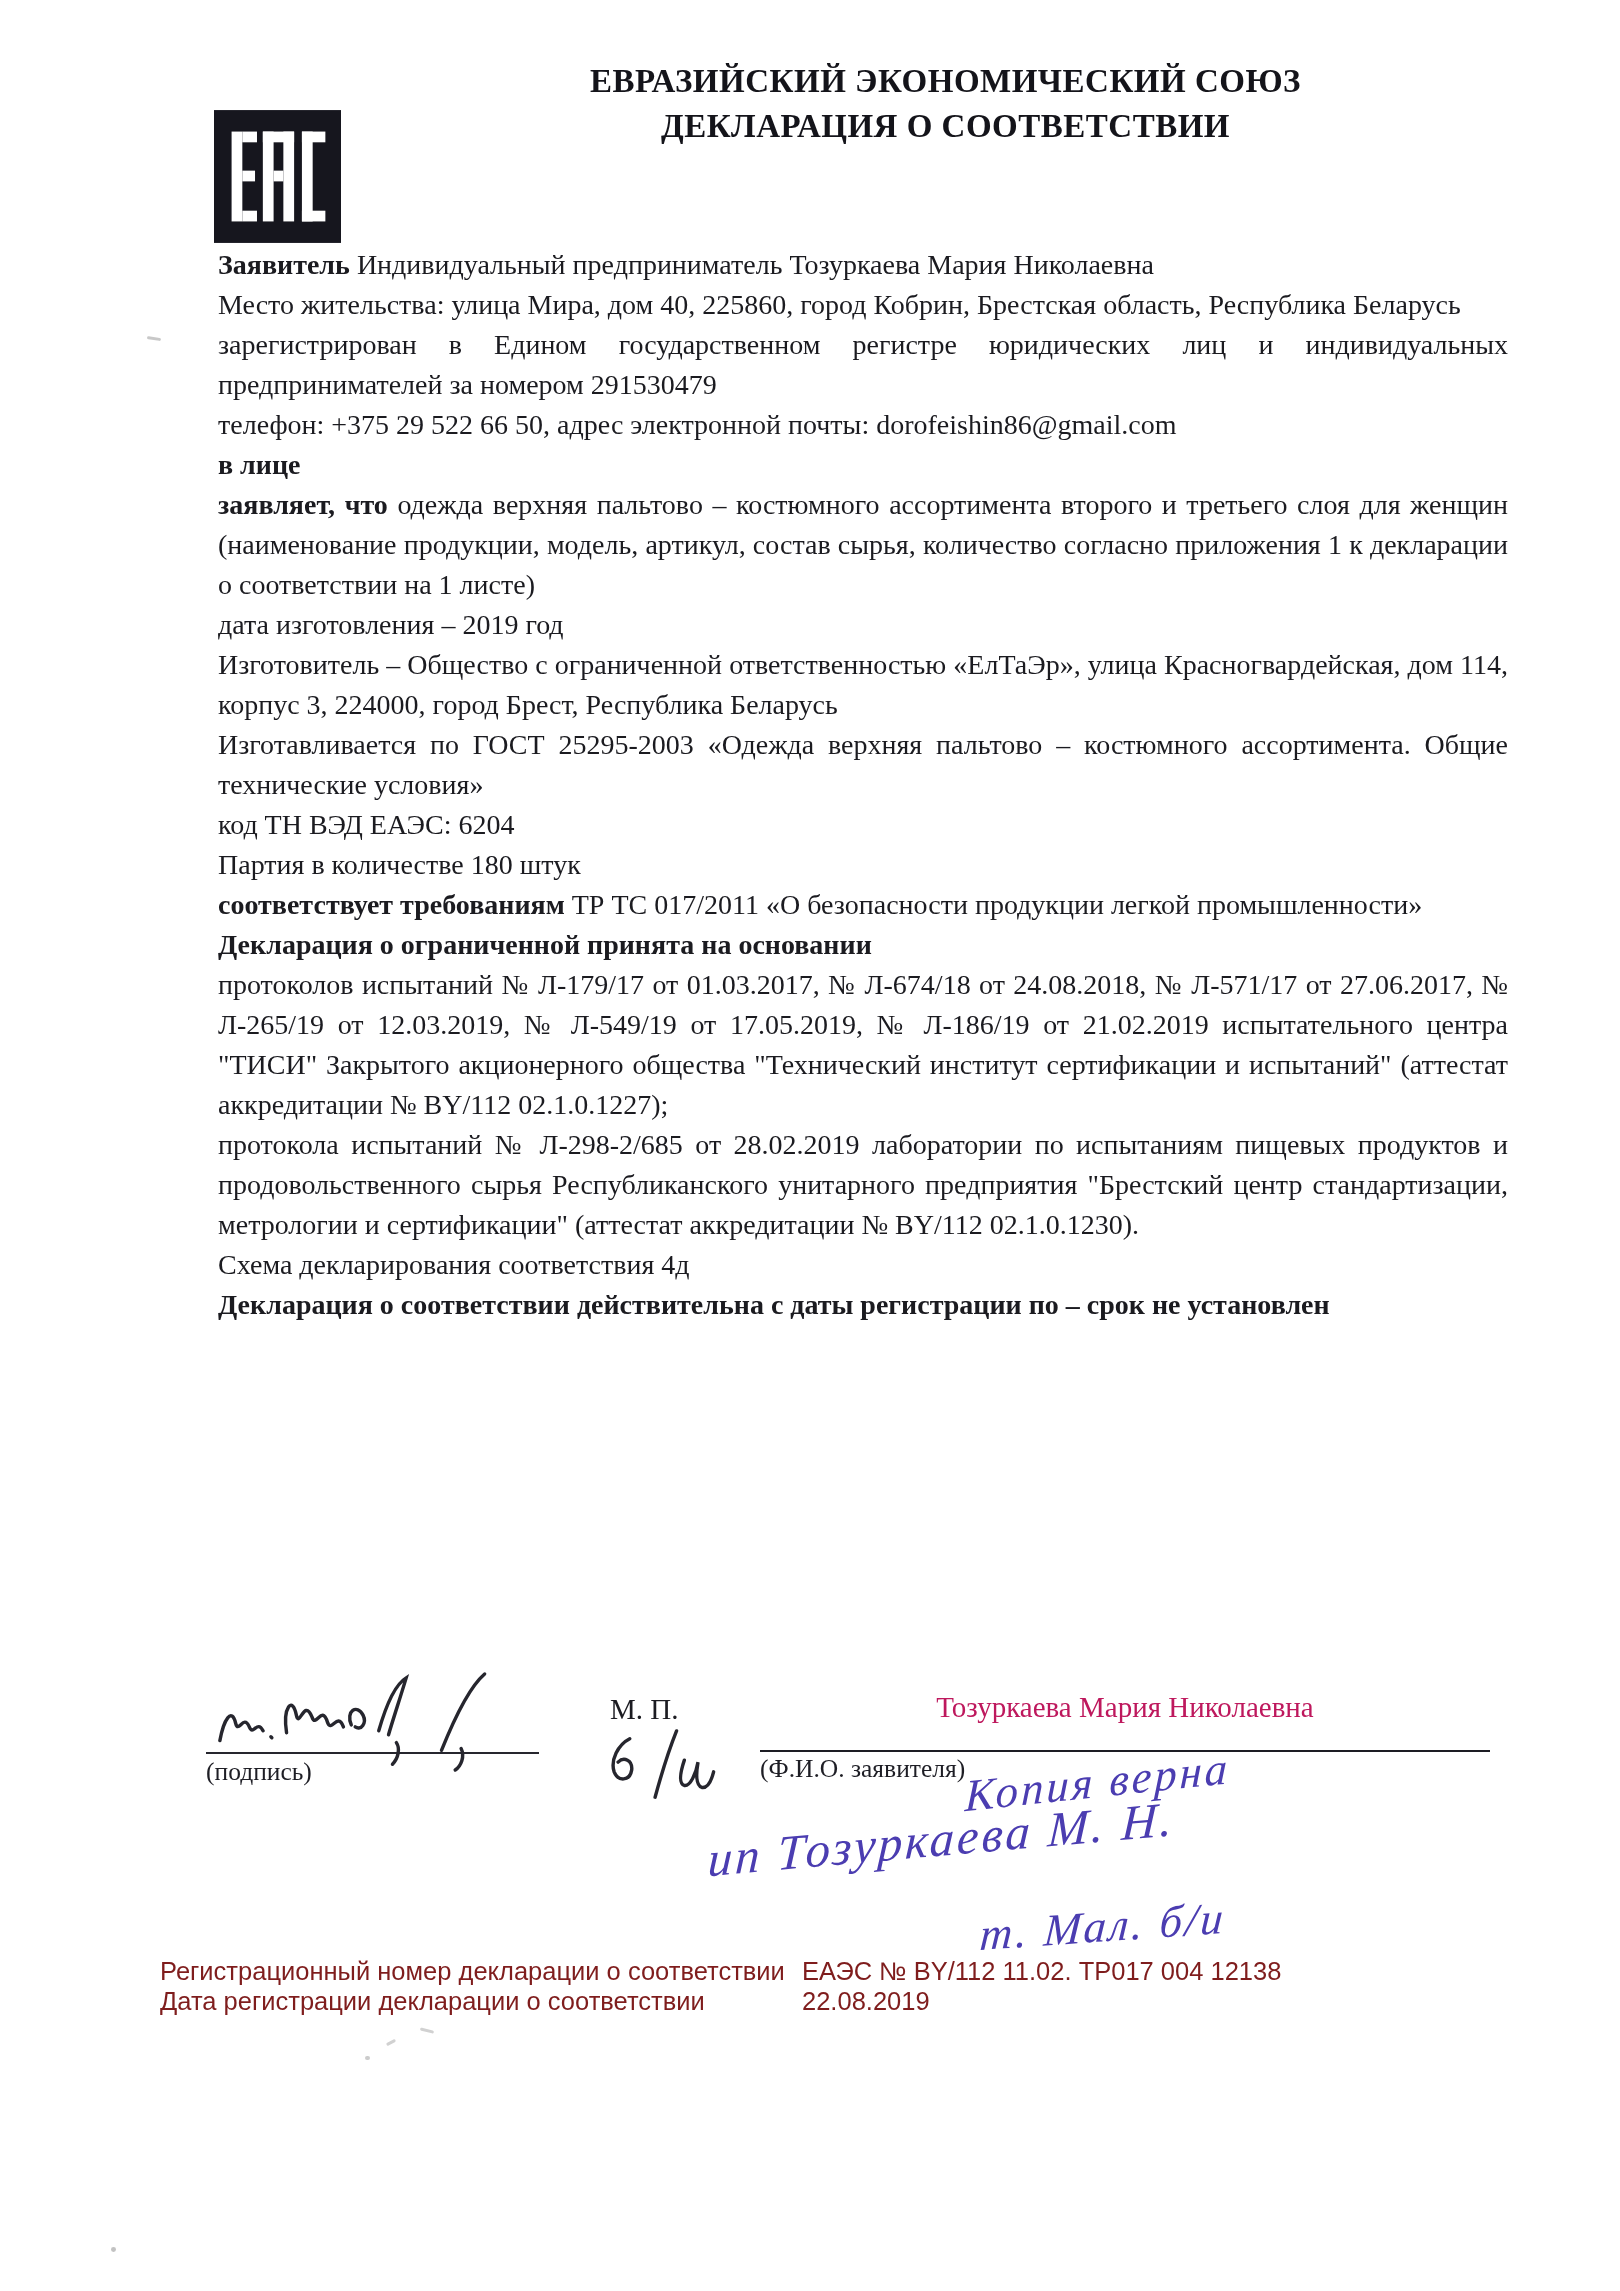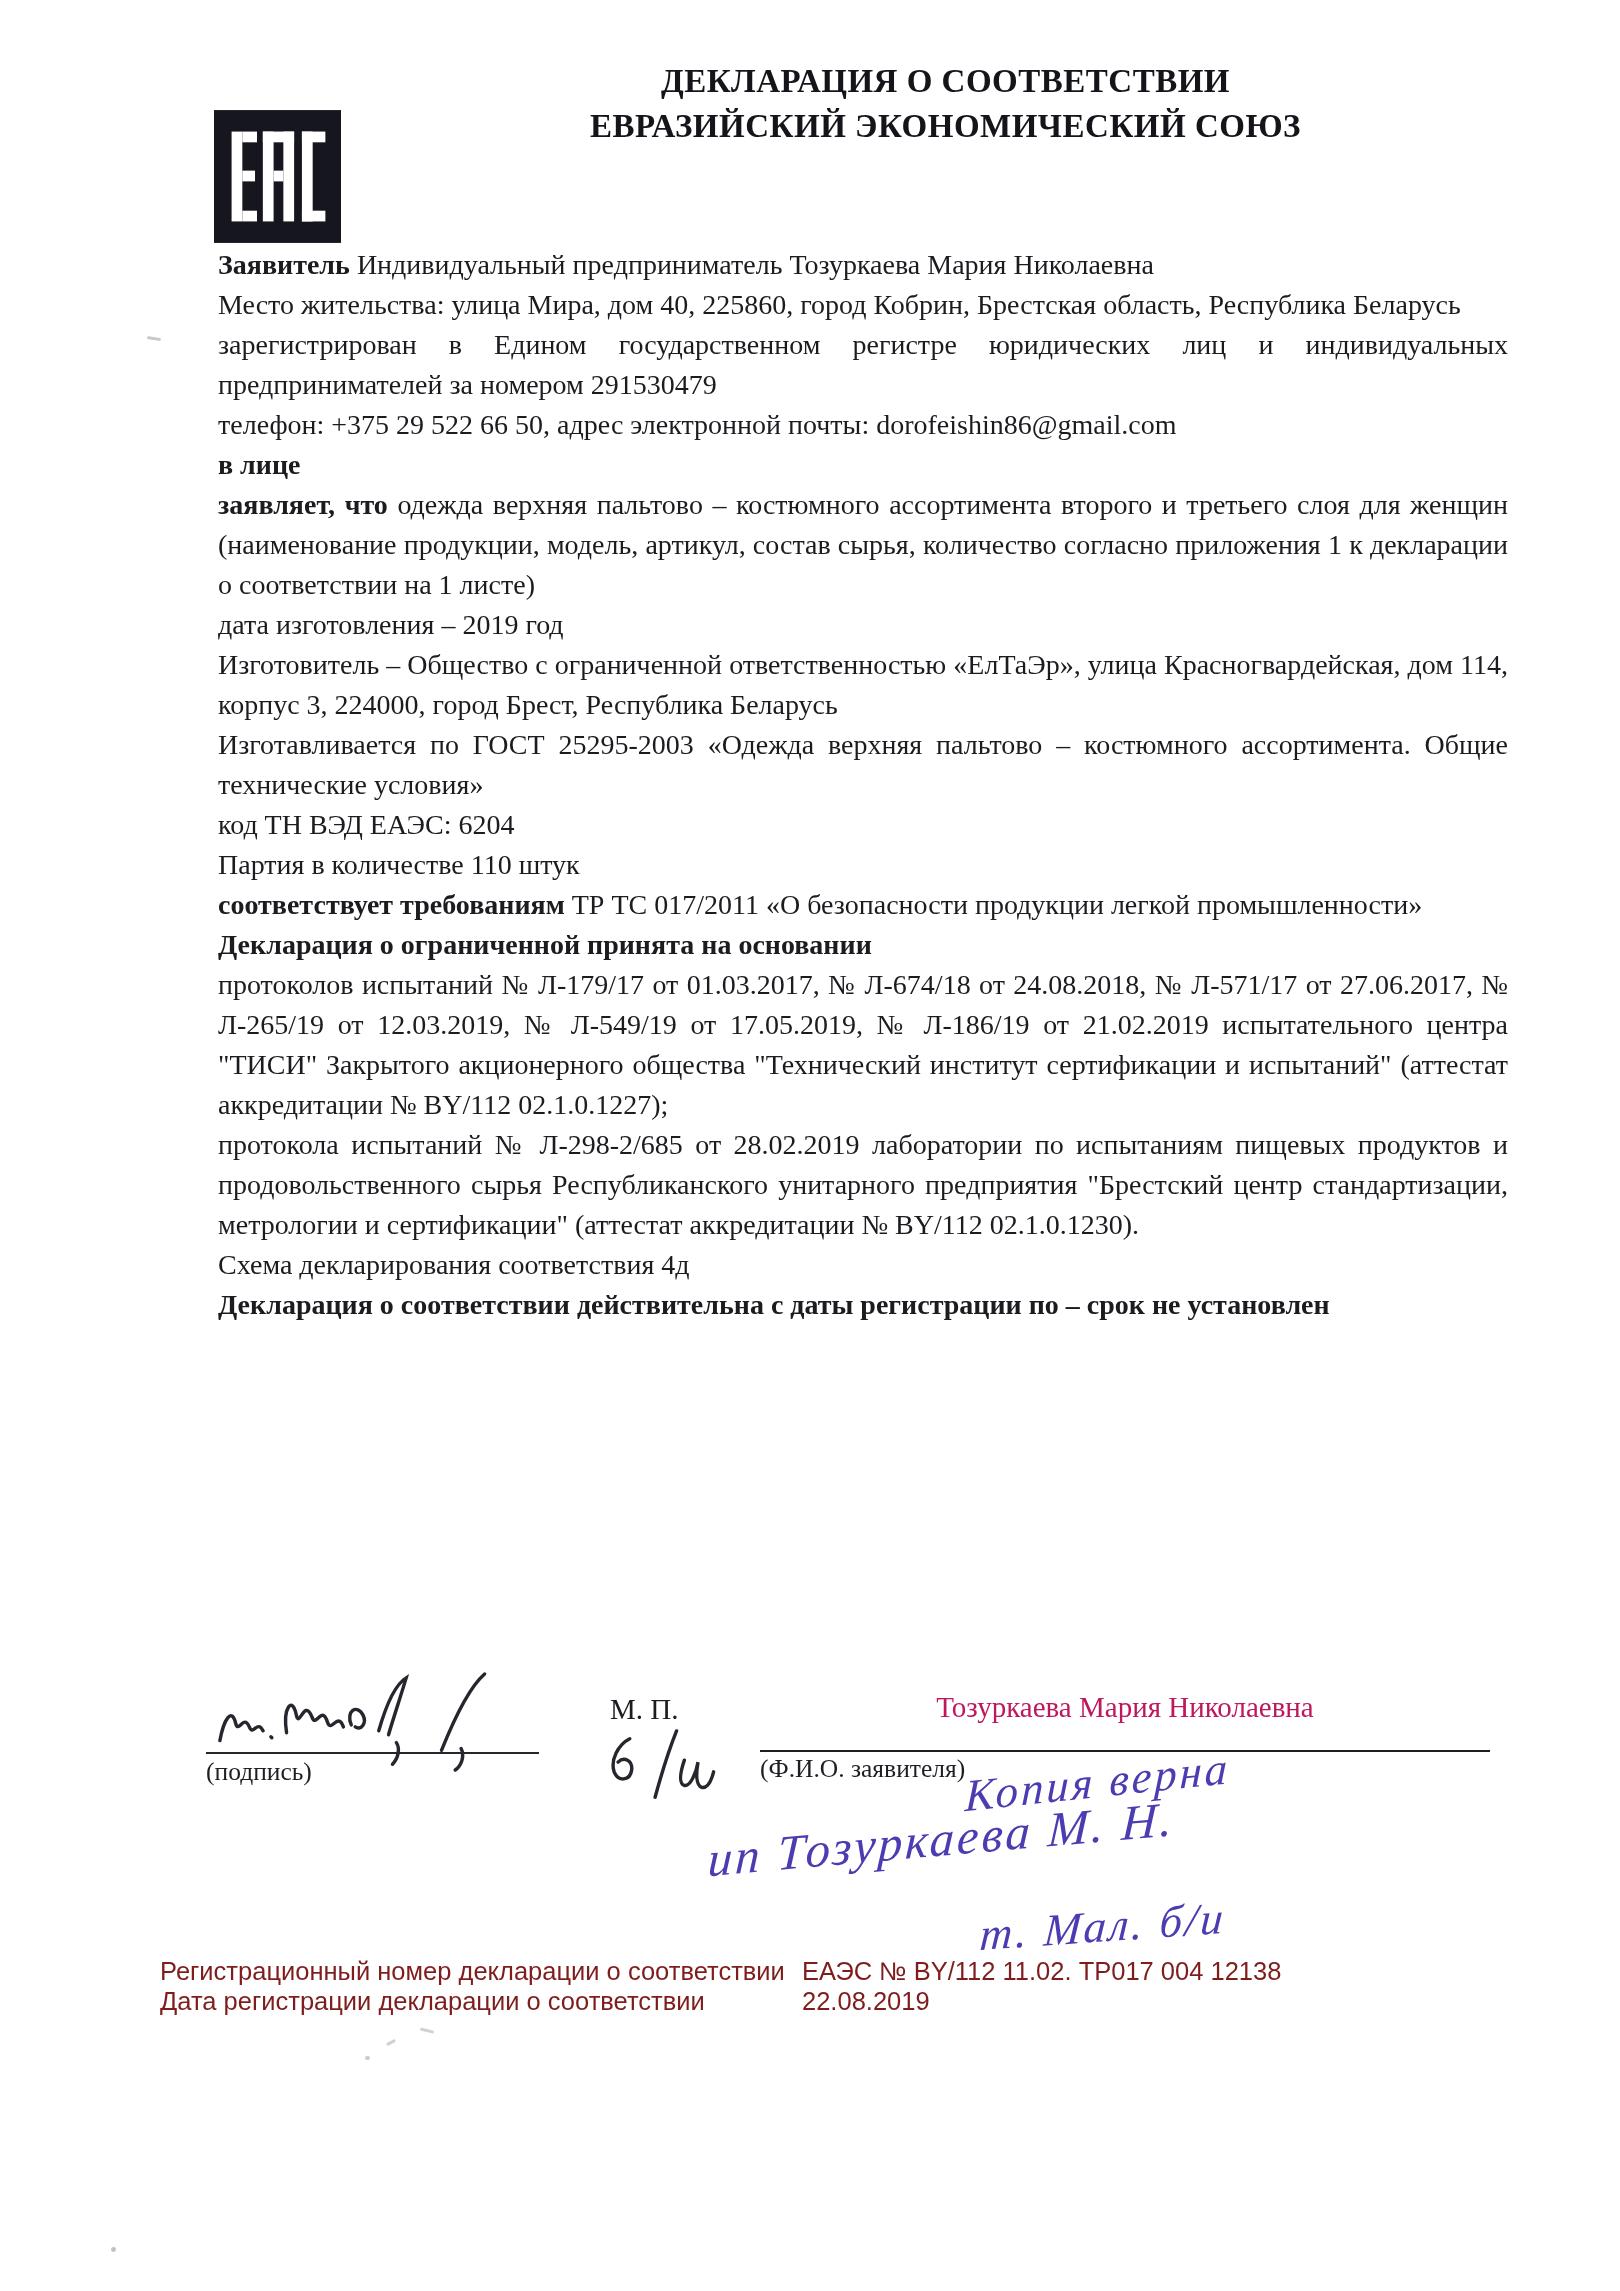--- a/index.html
+++ b/index.html
@@ -92,36 +92,36 @@
     <rect x="71" y="22" width="11" height="92" fill="#ffffff"></rect>
     <rect x="50" y="22" width="32" height="11" fill="#ffffff"></rect>
     <rect x="61" y="62" width="10" height="11" fill="#ffffff"></rect>
 
     <rect x="90" y="22" width="11" height="92" fill="#ffffff"></rect>
     <rect x="90" y="22" width="24" height="11" fill="#ffffff"></rect>
     <rect x="90" y="103" width="24" height="11" fill="#ffffff"></rect>
   </svg>
 
   <div class="doc-title">
+    <div>ЕВРАЗИЙСКИЙ ЭКОНОМИЧЕСКИЙ СОЮЗ</div>
     <div>ДЕКЛАРАЦИЯ О СООТВЕТСТВИИ</div>
-    <div>ЕВРАЗИЙСКИЙ ЭКОНОМИЧЕСКИЙ СОЮЗ</div>
   </div>
 
   <div class="body-text">
     <p><b>Заявитель</b><span> Индивидуальный предприниматель Тозуркаева Мария Николаевна</span></p>
     <p><b></b><span>Место жительства: улица Мира, дом 40, 225860, город Кобрин, Брестская область, Республика Беларусь</span></p>
     <p><b></b><span>зарегистрирован в Едином государственном регистре юридических лиц и индивидуальных предпринимателей за номером 291530479</span></p>
     <p><b></b><span>телефон: +375 29 522 66 50, адрес электронной почты: dorofeishin86@gmail.com</span></p>
     <p><b>в лице</b><span></span></p>
     <p><b>заявляет, что</b><span> одежда верхняя пальтово – костюмного ассортимента второго и третьего слоя для женщин (наименование продукции, модель, артикул, состав сырья, количество согласно приложения 1 к декларации о соответствии на 1 листе)</span></p>
     <p><b></b><span>дата изготовления – 2019 год</span></p>
     <p><b></b><span>Изготовитель – Общество с ограниченной ответственностью «ЕлТаЭр», улица Красногвардейская, дом 114, корпус 3, 224000, город Брест, Республика Беларусь</span></p>
     <p><b></b><span>Изготавливается по ГОСТ 25295-2003 «Одежда верхняя пальтово – костюмного ассортимента. Общие технические условия»</span></p>
     <p><b></b><span>код ТН ВЭД ЕАЭС: 6204</span></p>
-    <p><b></b><span>Партия в количестве 110 штук</span></p>
+    <p><b></b><span>Партия в количестве 180 штук</span></p>
     <p><b>соответствует требованиям</b><span> ТР ТС 017/2011 «О безопасности продукции легкой промышленности»</span></p>
     <p><b>Декларация о ограниченной принята на основании</b><span></span></p>
     <p><b></b><span>протоколов испытаний № Л-179/17 от 01.03.2017, № Л-674/18 от 24.08.2018, № Л-571/17 от 27.06.2017, № Л-265/19 от 12.03.2019, № Л-549/19 от 17.05.2019, № Л-186/19 от 21.02.2019 испытательного центра "ТИСИ" Закрытого акционерного общества "Технический институт сертификации и испытаний" (аттестат аккредитации № BY/112 02.1.0.1227);</span></p>
     <p><b></b><span>протокола испытаний № Л-298-2/685 от 28.02.2019 лаборатории по испытаниям пищевых продуктов и продовольственного сырья Республиканского унитарного предприятия "Брестский центр стандартизации, метрологии и сертификации" (аттестат аккредитации № BY/112 02.1.0.1230).</span></p>
     <p><b></b><span>Схема декларирования соответствия 4д</span></p>
     <p><b>Декларация о соответствии действительна с даты регистрации по – срок не установлен</b><span></span></p>
   </div>
 
   <svg class="hand-svg sign-ink" width="353" height="108" viewBox="0 0 360 110" xmlns="http://www.w3.org/2000/svg">
     <g fill="none" stroke="#26262e" stroke-width="3.5" stroke-linecap="round">

